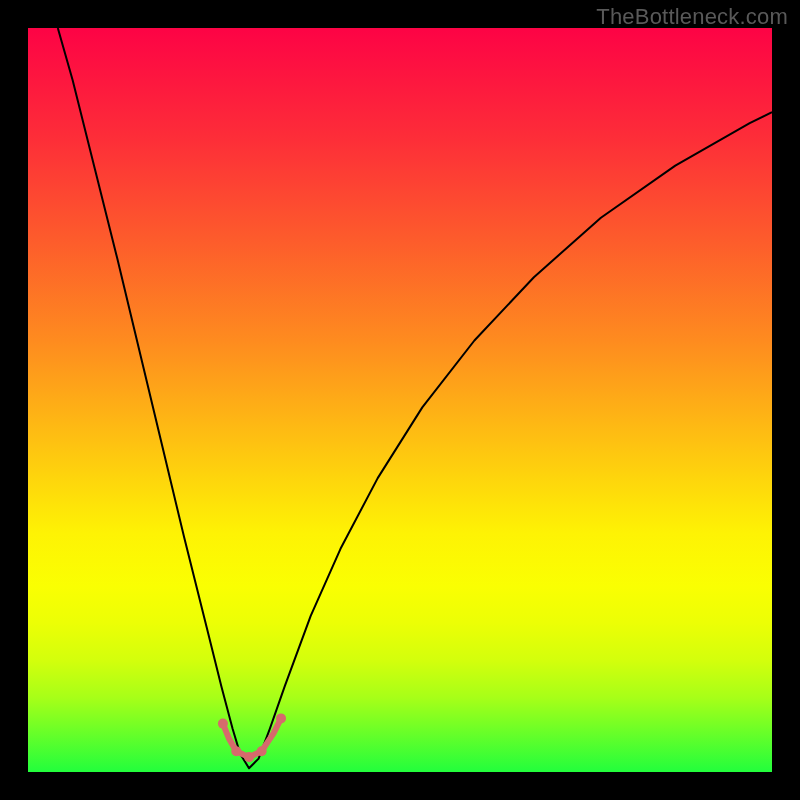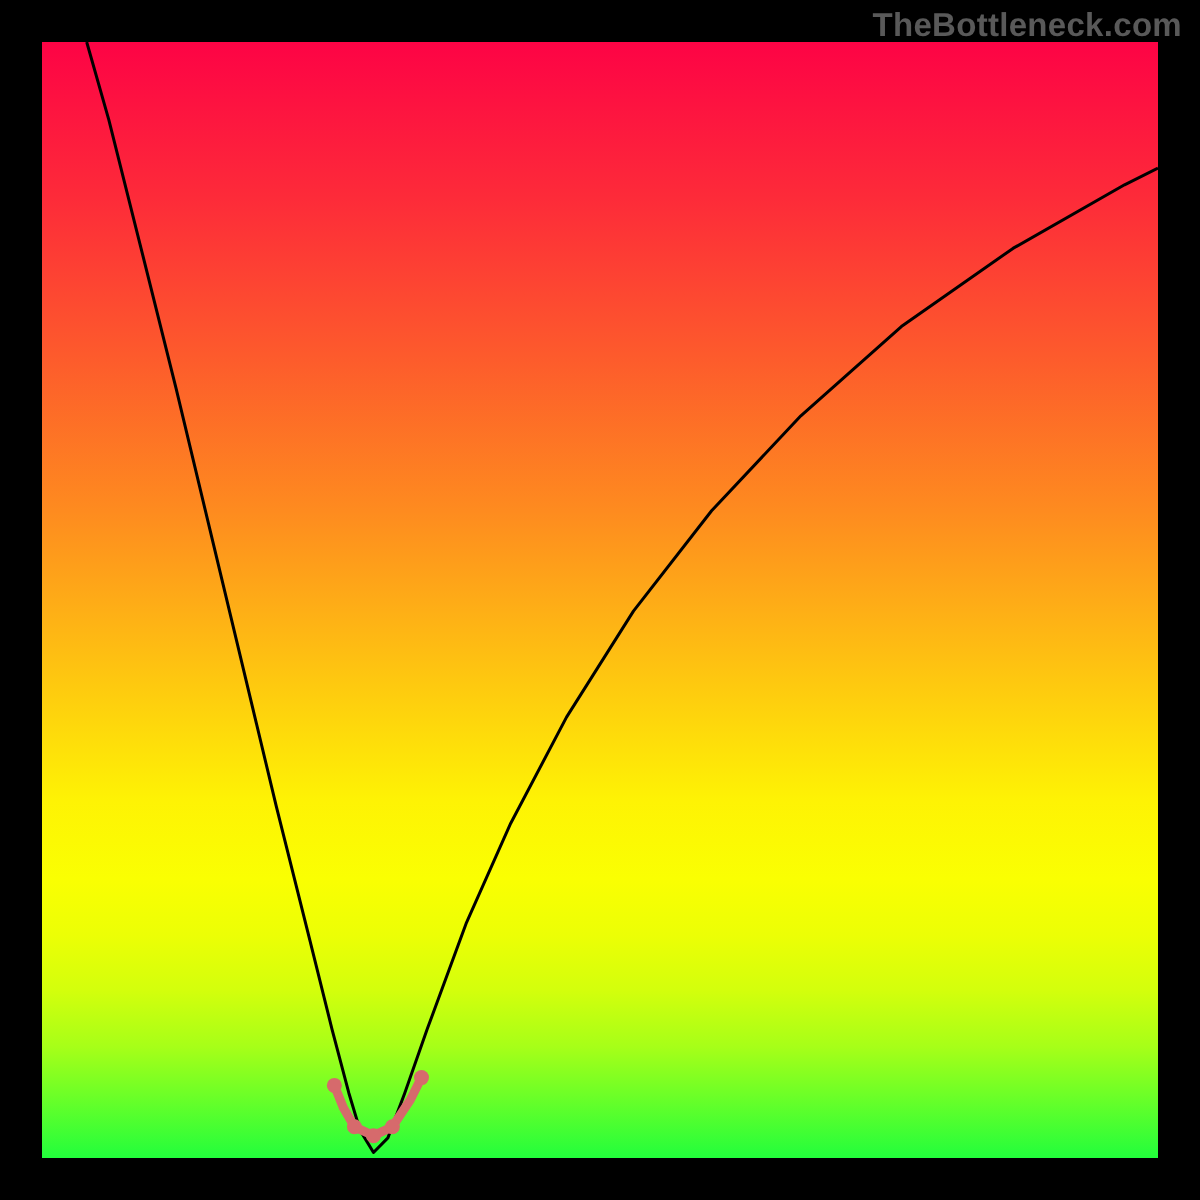--- a/index.html
+++ b/index.html
@@ -16,21 +16,21 @@
     width: 800px;
     height: 800px;
     background: #000;
   }
   .watermark {
     position: absolute;
     top: 4px;
     right: 12px;
     color: #595959;
     font-size: 22px;
-    font-weight: 700;
+    font-weight: 400;
     letter-spacing: 0.2px;
     z-index: 4;
   }
   .plot-area {
     position: absolute;
     left: 28px;
     top: 28px;
     width: 744px;
     height: 744px;
     overflow: hidden;

